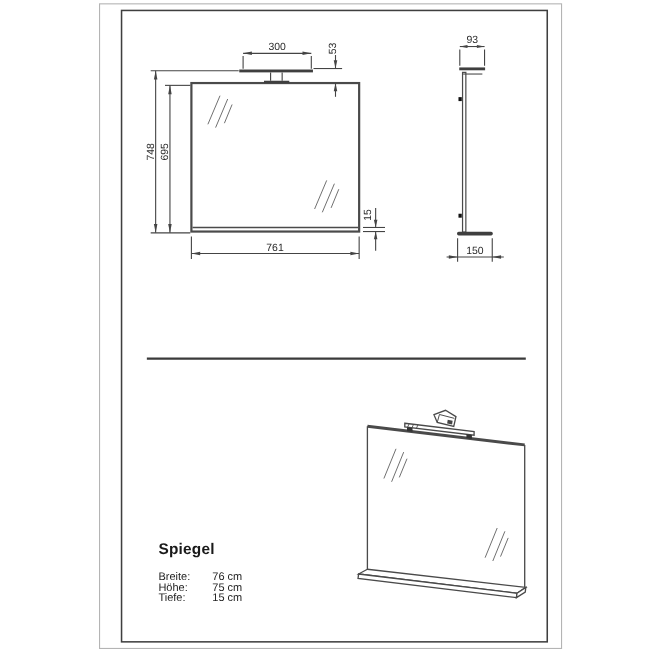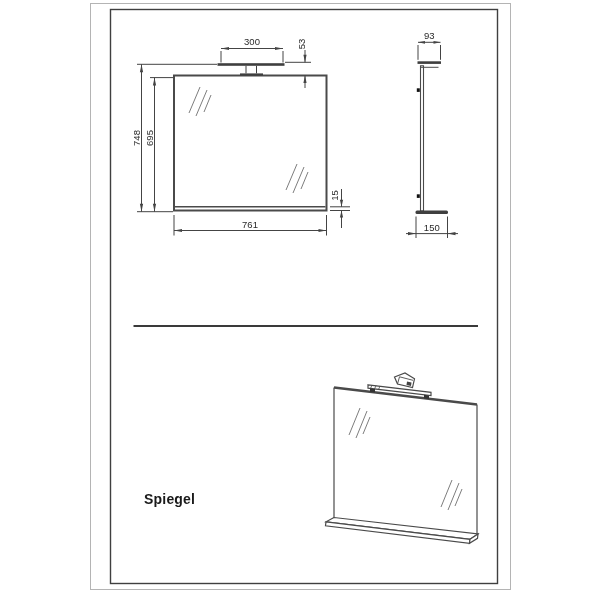--- a/index.html
+++ b/index.html
@@ -172,15 +172,29 @@
     <g stroke="#6e6e6e" stroke-width="0.9">
       <line x1="441" y1="507" x2="452" y2="480"></line>
       <line x1="448" y1="510" x2="459" y2="483"></line>
       <line x1="455" y1="506" x2="462" y2="489"></line>
     </g>
   </g>
 </svg>
 
   <div id="spec-block">
     <div id="spec-title">Spiegel</div>
+    <div id="spec-rows">
+      <div class="spec-row">
+        <span class="spec-label">Breite:</span>
+        <span class="spec-value">76 cm</span>
+      </div>
+      <div class="spec-row">
+        <span class="spec-label">Höhe:</span>
+        <span class="spec-value">75 cm</span>
+      </div>
+      <div class="spec-row">
+        <span class="spec-label">Tiefe:</span>
+        <span class="spec-value">15 cm</span>
+      </div>
+    </div>
   </div>
 
 </div>
 
 </body></html>

